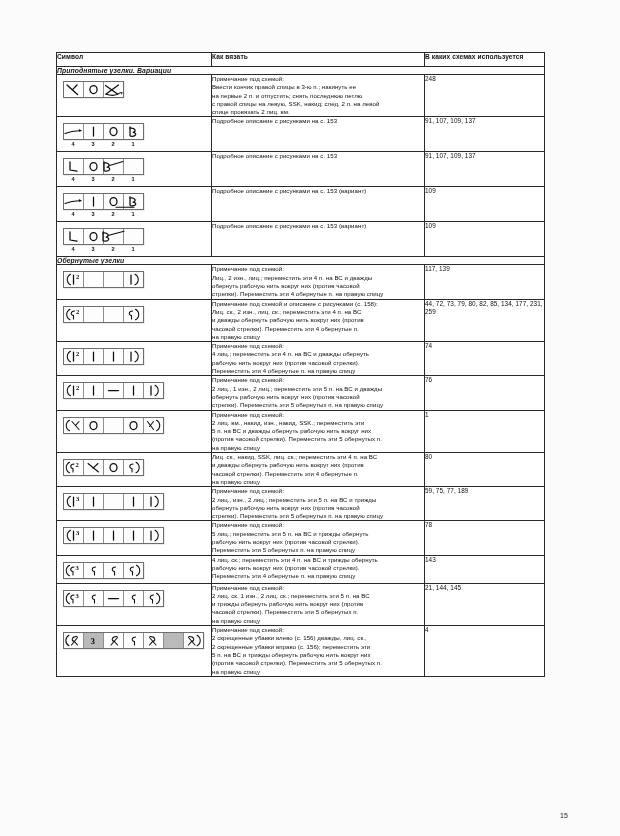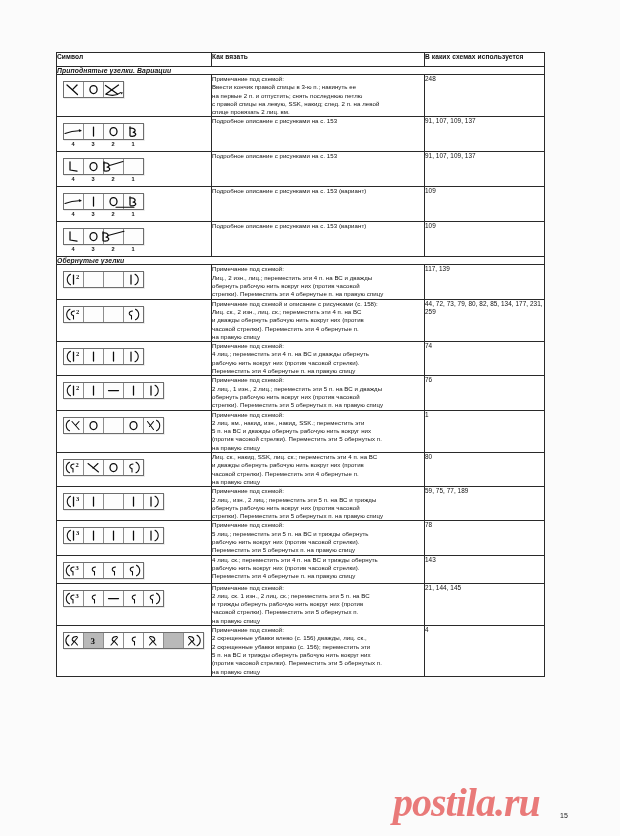--- a/index.html
+++ b/index.html
@@ -801,16 +801,15 @@
             <p>(против часовой стрелки). Переместить эти 5 обернутых п.</p>
             <p>на правую спицу</p>
           </td>
           <td class="charts">4</td>
         </tr>
 
       </tbody>
     </table>
   </div>
 
-  <div class="wm">postila.ru</div>
   <div class="pagenum">15</div>
 
 </div>
 
 </body></html>

